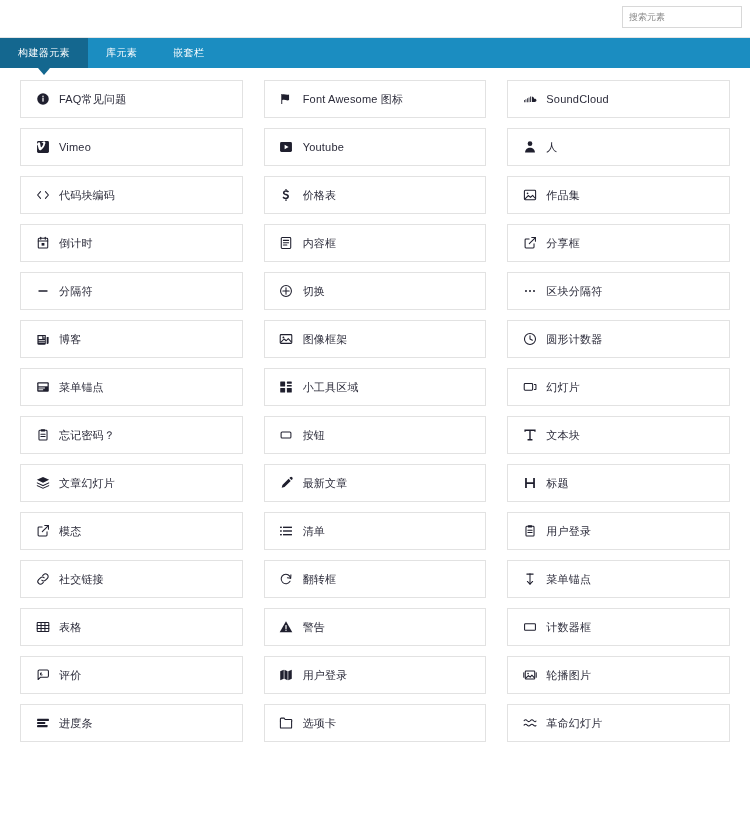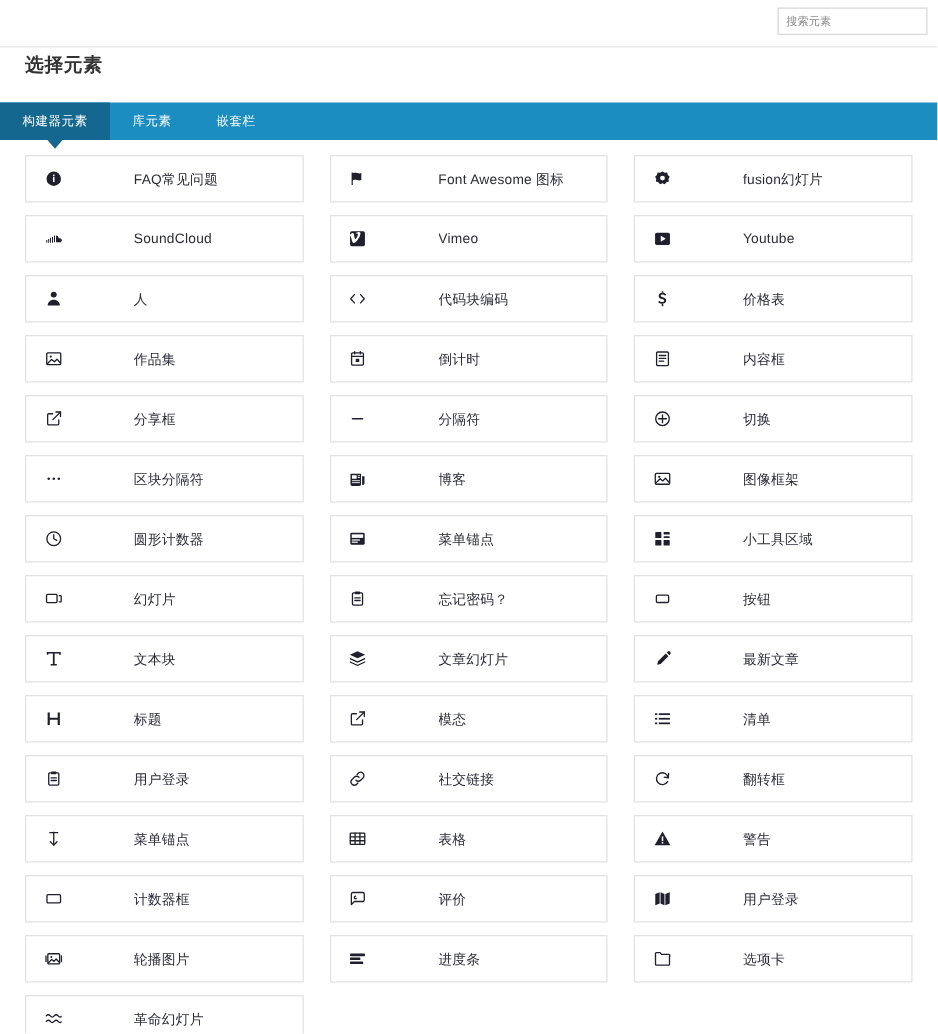--- a/index.html
+++ b/index.html
@@ -55,21 +55,20 @@
   }
   .search-input::placeholder { color: #8a8a8a; }
 
   
   .tabbar {
     position: relative;
     height: 30px;
     background: #1b8dc1;
     display: flex;
     align-items: stretch;
-    margin-top: 44px;
   }
   .tab {
     display: flex;
     align-items: center;
     justify-content: center;
     padding: 0 18px;
     font-size: 10px;
     color: #ffffff;
     letter-spacing: .4px;
     cursor: pointer;
@@ -107,21 +106,20 @@
   .element-card {
     height: 38px;
     box-sizing: border-box;
     border: 1px solid #e2e2e2;
     background: #ffffff;
     display: flex;
     align-items: center;
     padding: 0 14px;
     cursor: move;
     transition: border-color .12s, box-shadow .12s;
-    gap: 48px;
   }
   .el-icon {
     width: 15px;
     min-width: 15px;
     height: 15px;
     display: flex;
     align-items: center;
     justify-content: center;
     margin-right: 9px;
     color: #1f1f2e;
@@ -175,29 +173,20 @@
         <span class="el-icon">
           <svg width="14" height="14" viewBox="0 0 16 16" fill="currentColor">
             <path d="M2.6 2.2v11.6h1.1V9.3c2.6-1.3 5.2 1.2 7.8-.1V2.8C8.9 4.1 6.3 1.6 3.7 2.9V2.2z"></path>
           </svg>
         </span>
         <span class="el-label">Font Awesome 图标</span>
       </div>
       <div class="element-card">
         <span class="el-icon">
           <svg width="14" height="14" viewBox="0 0 16 16" fill="currentColor">
-            <path d="M8 1.4 10 2.5l2.3-.2.6 2.2 1.7 1.6-1.1 2 .3 2.3-2.2.7L10 13l-2-.9-2.2.9-1.6-1.9-2.2-.7.3-2.3-1.1-2 1.7-1.6.6-2.2 2.3.2z"></path>
-            <circle cx="8" cy="7.4" r="2.2" fill="#fff"></circle>
-          </svg>
-        </span>
-        <span class="el-label">fusion幻灯片</span>
-      </div>
-      <div class="element-card">
-        <span class="el-icon">
-          <svg width="14" height="14" viewBox="0 0 16 16" fill="currentColor">
             <path d="M1.2 9.1v2.6h.9V9.1zm1.7-.9v3.5h.9V8.2zm1.7-1.1v4.6h.9V7.1zm1.8-.7v5.3h.9V6.4zM8.2 5v6.3h.95V5zm1.9 1.3v5h3.2c1.2 0 2.1-.75 2.1-1.85 0-1.1-.9-1.85-2.1-1.85-.2 0-.4.03-.6.1-.25-1.6-1.5-2.6-2.6-2.6z"></path>
           </svg>
         </span>
         <span class="el-label">SoundCloud</span>
       </div>
       <div class="element-card">
         <span class="el-icon">
           <svg width="14" height="14" viewBox="0 0 16 16" fill="currentColor">
             <rect x="1.2" y="1.2" width="13.6" height="13.6" rx="1.6"></rect>
             <path d="M12.5 5.6c-.07 1.5-1.12 3.55-3.15 6.14-2.1 2.7-3.87 4.06-5.32 4.06-.9 0-1.66-.83-2.28-2.5l-1.25-4.57c-.46-1.66-.96-2.5-1.5-2.5-.11 0-.52.25-1.22.74l-.73-.95 4.2-3.6c1-.56 1.78-.6 2.3-.12.56.5 .9 1.45 1.05 2.85.4 3.45.9 5.17 1.5 5.17.47 0 1.17-.74 2.1-2.22.93-1.48 1.43-2.6 1.5-3.37.13-1.27-.37-1.9-1.5-1.9-.53 0-1.08.12-1.64.36C7.3 1.5 9.4.55 11.35.6c1.44.05 2.12 .99 2.03 2.82z" fill="#fff" transform="translate(1.9,1.4) scale(0.66)"></path>

